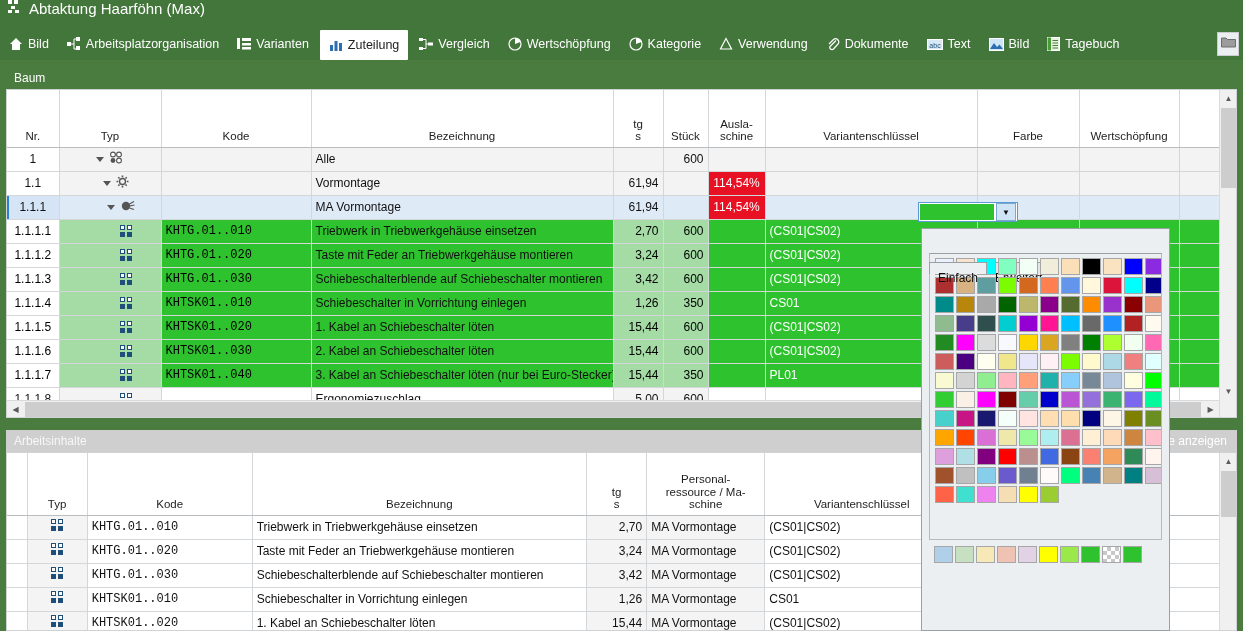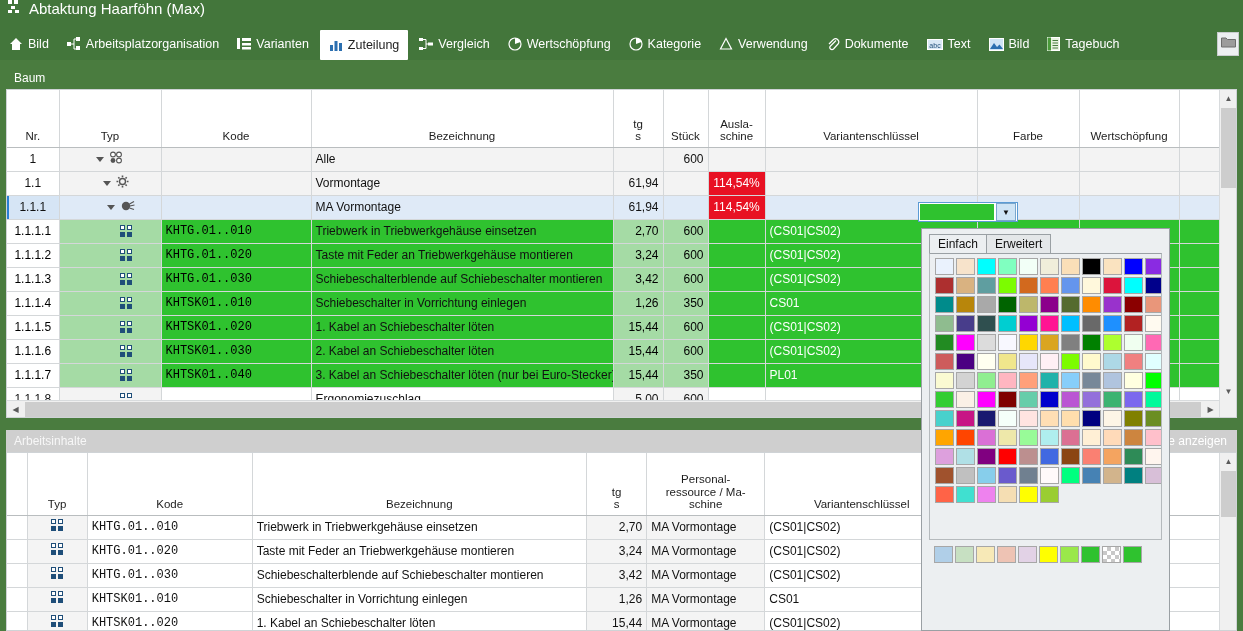--- a/index.html
+++ b/index.html
@@ -207,21 +207,21 @@
     margin-left:2px;
   }
   .cpopup {
     position:absolute; left:921px; top:228px; width:249px; height:403px;
     background:#eceff1; border:1px solid #9aa0a4; z-index:40;
     font-size:12px;
   }
   .cp-tabs { display:flex; padding:5px 0 0 7px; height:24px; }
   .cp-tab {
     border:1px solid #9aa0a4; border-bottom:none; background:#e4e7e9;
-    padding:2px 8px 3px 8px; font-size:12px; color:#111; margin-right:-1px;
+    padding:8px 8px 3px 8px; font-size:12px; color:#111; margin-right:-1px;margin-top:28px;
   }
   .cp-tab.active { background:#eceff1; position:relative; z-index:2; }
   .cp-body {
     margin:0 7px; border:1px solid #b5babd; background:#eceff1; height:287px;
     border-top:1px solid #9aa0a4;
     padding:4px 5px;
     overflow:hidden;
   }
   .cp-sec-label {
     background:#eaf3fb; color:#111; font-size:12px; padding:2px 5px; margin-bottom:4px;

